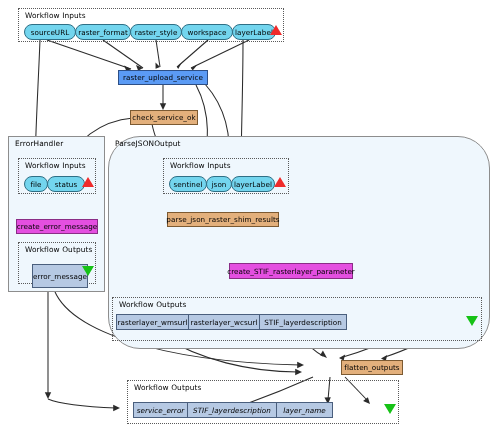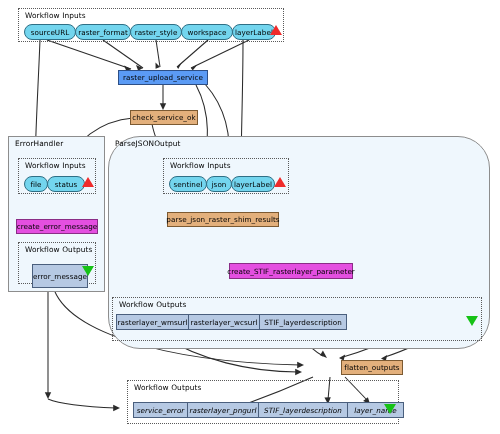--- a/index.html
+++ b/index.html
@@ -293,19 +293,18 @@
   </div>
   <div class="tri tri-down" style="left:466px; top:316px;"></div>
 
   <div class="node proc-tan" style="position:absolute; left:301px; top:360px; width:62px; height:15px;margin-left:40px;">flatten_outputs</div>
 
   <div class="cluster cluster-dotted" style="left:127px; top:380px; width:272px; height:44px;">
     <div class="cluster-label">Workflow Outputs</div>
   </div>
   <div class="noderow" style="left:133px; top:402px; height:16px;font-style:italic;">
     <div class="node output" style="width:55px;">service_error</div>
-    <div class="node output" style="width:72px; margin-left:-1px;">rasterlayer_pngurl</div>
     <div class="node output" style="width:90px; margin-left:-1px;">STIF_layerdescription</div>
     <div class="node output" style="width:57px; margin-left:-1px;">layer_name</div>
   </div>
   <div class="tri tri-down" style="left:384px; top:404px;"></div>
 
 </div>
 
 </body></html>

